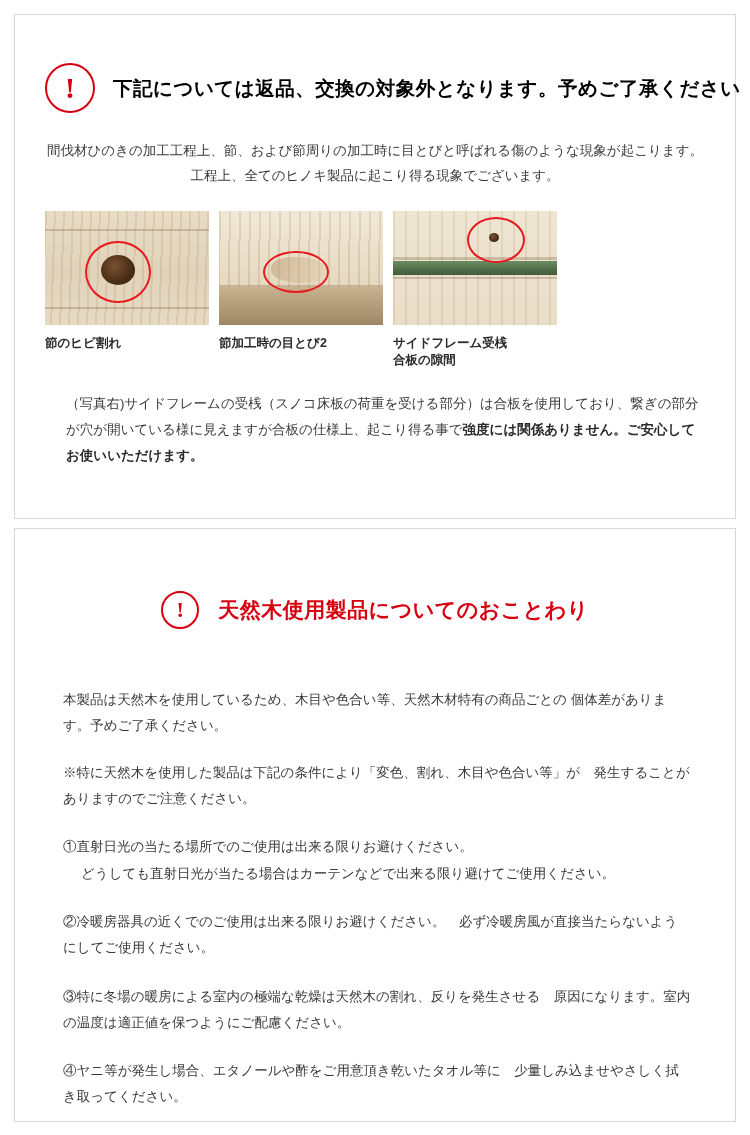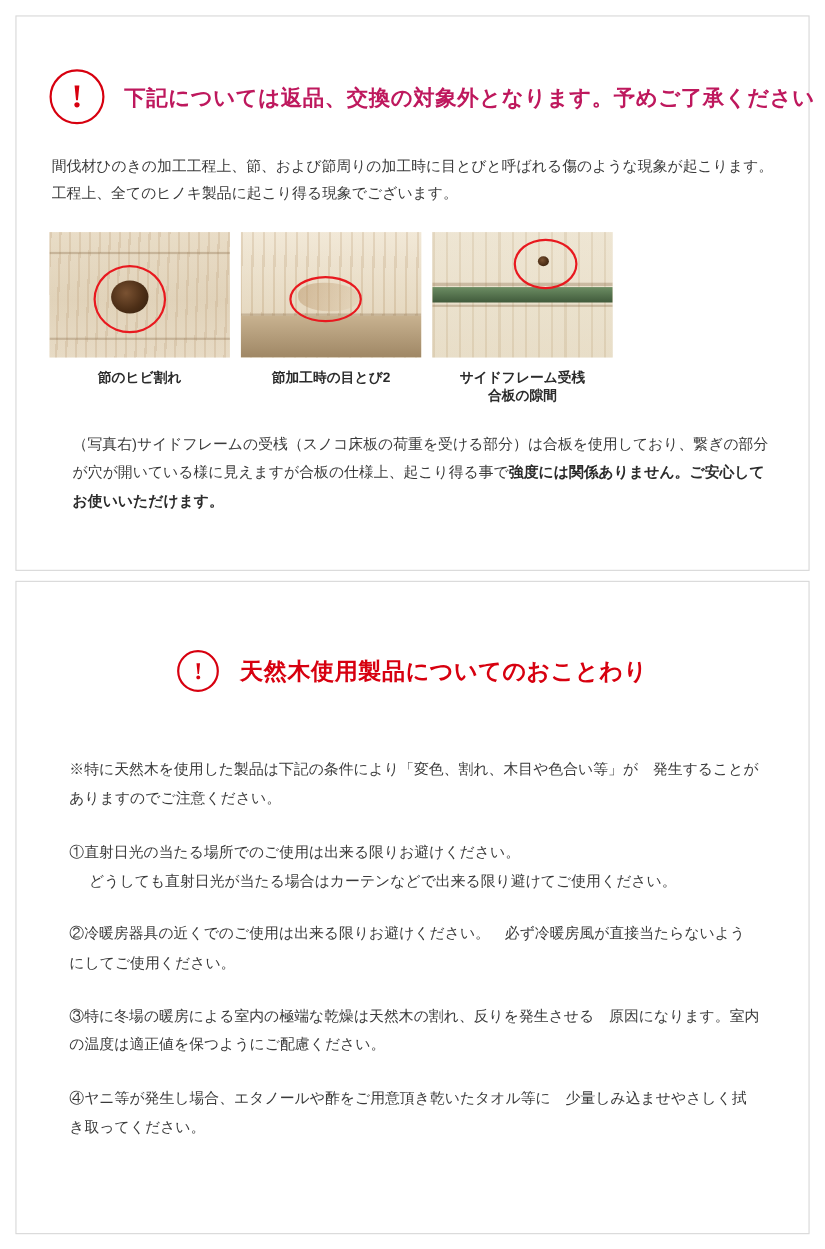--- a/index.html
+++ b/index.html
@@ -49,51 +49,52 @@
     align-items: center;
     justify-content: center;
     font-size: 30px;
     font-weight: bold;
     line-height: 1;
     flex: 0 0 auto;
     font-family: "Liberation Serif", serif;
   }
   .warn-title {
     margin-left: 18px;
-    color: #be185d;
+    color: #000000;
     font-size: 19.5px;
     font-weight: bold;
     letter-spacing: 0.5px;
     white-space: nowrap;
   }
   .intro-text {
     margin: 26px 32px 0 32px;
     font-size: 13.5px;
     line-height: 1.85;
     color: #3a3a3a;
+    text-align: center;
   }
 
   .photo-row {
     display: flex;
     margin: 22px 30px 0 30px;
     gap: 10px;
   }
   .photo-cell {
     width: 164px;
   }
   .photo {
     width: 164px;
     height: 114px;
     position: relative;
     overflow: hidden;
     border: 0;
   }
   .photo-caption {
     margin-top: 10px;
-    text-align: center;
+    text-align: left;
     font-size: 12.5px;
     font-weight: bold;
     color: #2b2b2b;
     line-height: 1.35;
   }
 
   
   .wood-a {
     background:
       repeating-linear-gradient(92deg, rgba(205,180,148,0.42) 0px, rgba(205,180,148,0.42) 2px, rgba(236,222,201,0.2) 2px, rgba(236,222,201,0.2) 9px),
@@ -257,20 +258,21 @@
   </div>
 
   <div class="section-two">
 
     <div class="warn-head2">
       <div class="bang-circle2">!</div>
       <div class="warn-title2">天然木使用製品についてのおことわり</div>
     </div>
 
     <div class="body-block">
+      <p class="para tight">本製品は天然木を使用しているため、木目や色合い等、天然木材特有の商品ごとの 個体差があります。予めご了承ください。</p>
       <p class="para">※特に天然木を使用した製品は下記の条件により「変色、割れ、木目や色合い等」が　発生することがありますのでご注意ください。</p>
       <p class="para">
         <span>①直射日光の当たる場所でのご使用は出来る限りお避けください。</span>
         <span class="indent">どうしても直射日光が当たる場合はカーテンなどで出来る限り避けてご使用ください。</span>
       </p>
       <p class="para">②冷暖房器具の近くでのご使用は出来る限りお避けください。　必ず冷暖房風が直接当たらないようにしてご使用ください。</p>
       <p class="para">③特に冬場の暖房による室内の極端な乾燥は天然木の割れ、反りを発生させる　原因になります。室内の温度は適正値を保つようにご配慮ください。</p>
       <p class="para">④ヤニ等が発生し場合、エタノールや酢をご用意頂き乾いたタオル等に　少量しみ込ませやさしく拭き取ってください。</p>
     </div>
 

